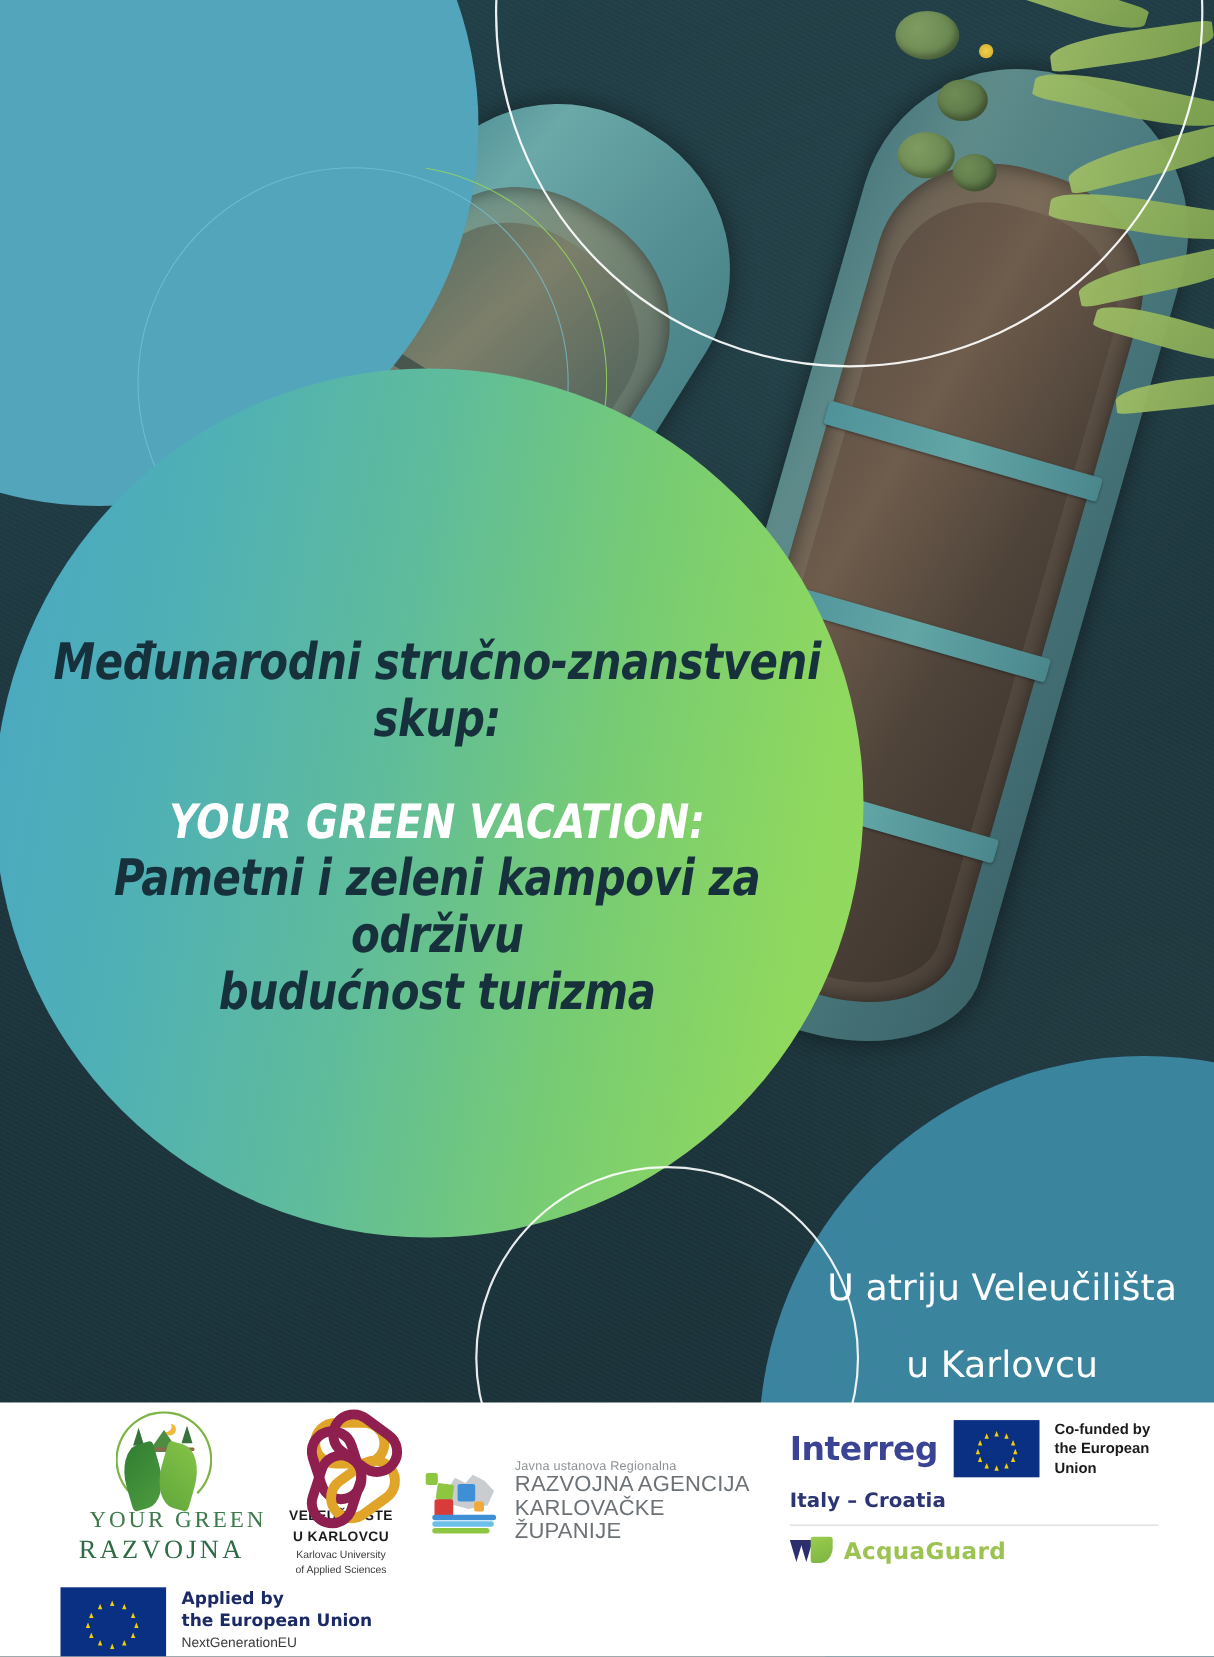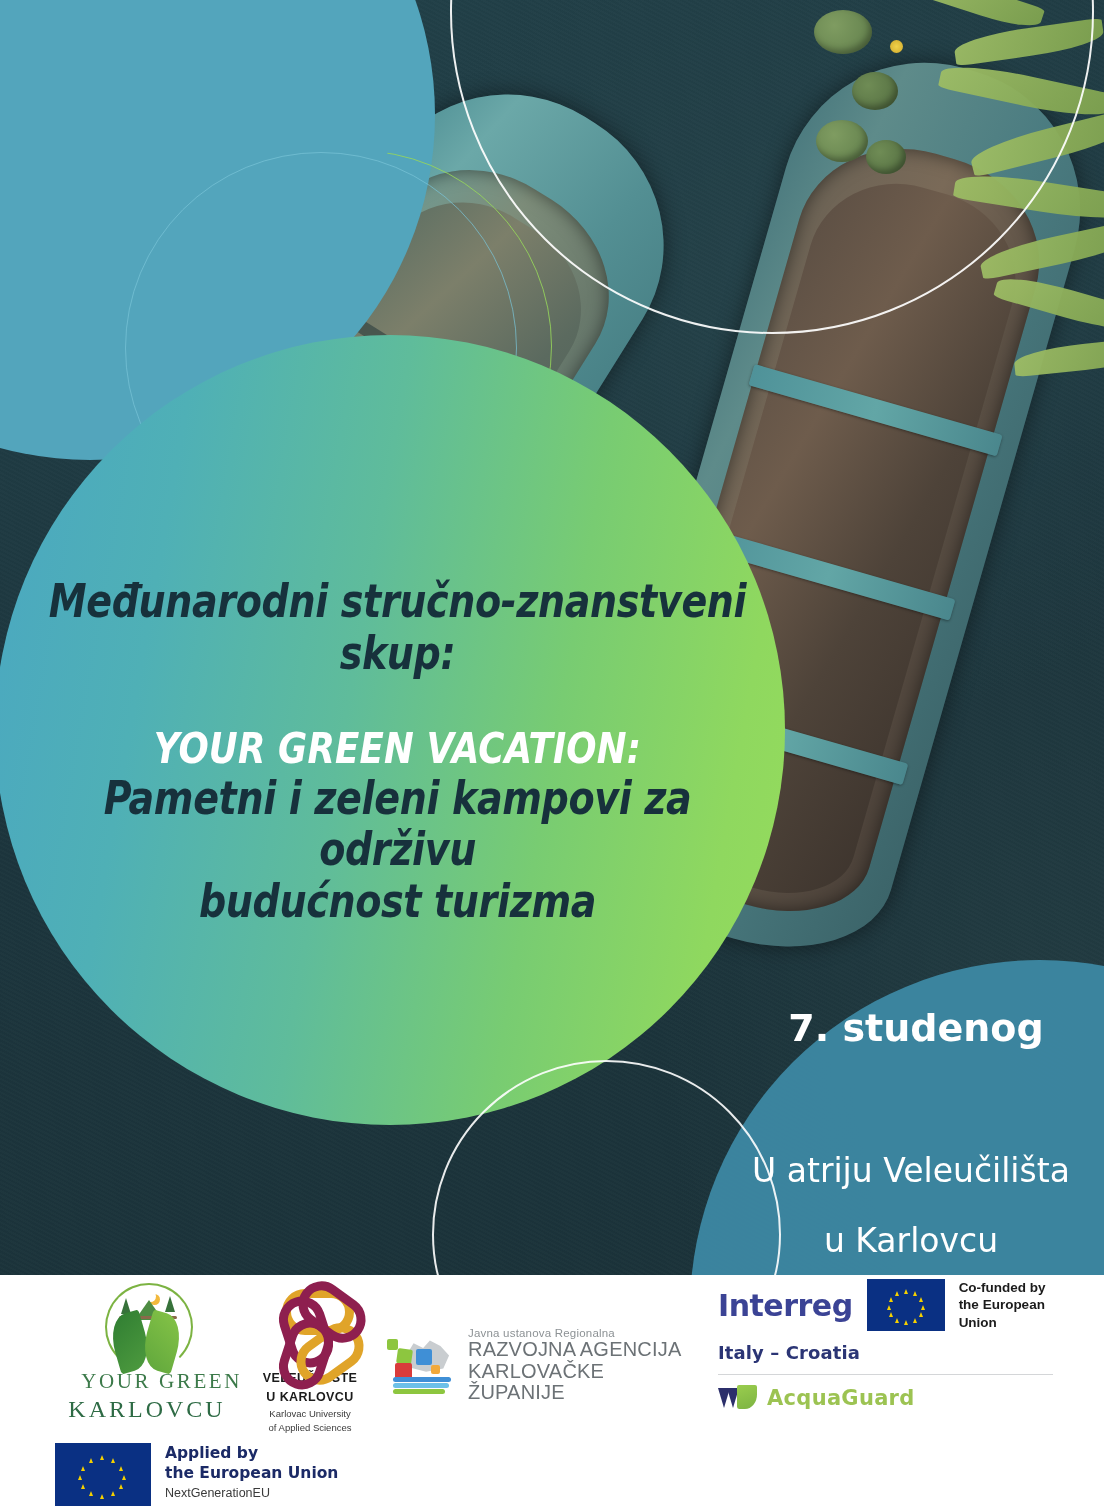--- a/index.html
+++ b/index.html
@@ -165,21 +165,21 @@
   .ra-mark{position:relative;width:74px;height:60px;flex:0 0 74px;}
   .ra-blob{position:absolute;left:18px;top:4px;width:48px;height:34px;background:#c9cdd0;
     clip-path:polygon(10% 40%,22% 12%,42% 26%,56% 4%,78% 20%,96% 48%,84% 86%,48% 96%,16% 84%);}
   .ra-sq{position:absolute;border-radius:2px;}
   .ra-wave{position:absolute;left:8px;height:5px;border-radius:4px;}
   .ra-txt{line-height:1.07;}
   .ra-small{font-family:"Liberation Sans",sans-serif;color:#8d9295;font-size:11.5px;letter-spacing:.2px;}
   .ra-big{font-family:"Liberation Sans",sans-serif;color:#6c7276;font-size:20px;letter-spacing:.2px;}
 
   
-  #interregBlock{position:absolute;left:718px;top:4px;width:350px;}
+  #interregBlock{position:absolute;left:718px;top:16px;width:350px;}
   .ir-row{display:flex;align-items:center;gap:14px;}
   .ir-word{font-family:"DejaVu Sans",sans-serif;font-weight:700;color:#3b4395;font-size:30px;letter-spacing:-.5px;}
   .euflag{width:78px;height:52px;background:#0a3083;position:relative;flex:0 0 78px;}
   .euflag .star{position:absolute;width:0;height:0;
     border-left:2.6px solid transparent;border-right:2.6px solid transparent;border-bottom:5px solid #f5d000;}
   .ir-cofund{font-family:"Liberation Sans",sans-serif;font-weight:700;color:#1b1b1b;font-size:13.5px;line-height:1.28;}
   .ir-country{font-family:"DejaVu Sans",sans-serif;font-weight:700;color:#2b3575;font-size:18px;margin-top:11px;letter-spacing:.1px;}
   .ir-rule{height:1px;background:#d4d6d8;margin:11px 0 10px;width:335px;}
   .ag-row{display:flex;align-items:center;gap:9px;}
   .ag-mark{position:relative;width:40px;height:26px;flex:0 0 40px;}
@@ -253,21 +253,20 @@
     <span class="hl-line">Međunarodni stručno-znanstveni</span>
     <span class="hl-line">skup:</span>
     <span class="gap"></span>
     <span class="hl-white">YOUR GREEN VACATION:</span>
     <span class="hl-line">Pametni i zeleni kampovi za</span>
     <span class="hl-line">održivu</span>
     <span class="hl-line">budućnost turizma</span>
   </div>
 
   <div id="dateBlock">
-    <span style="display:block">7. studenog</span>
   </div>
   <div id="venueBlock">
     <span>U atriju Veleučilišta</span>
     <span>u Karlovcu</span>
   </div>
 
   <div class="footer">
 
     <div id="ygvLogo">
       <div class="ygv-mark">
@@ -276,21 +275,21 @@
           <div class="ygv-moon"></div>
           <div class="ygv-tree" style="left:2px;top:7px;"></div>
           <div class="ygv-tree" style="left:46px;top:5px;"></div>
           <div class="ygv-tent"></div>
           <div class="ygv-ground"></div>
         </div>
         <div class="ygv-leafL"></div>
         <div class="ygv-leafR"></div>
       </div>
       <div class="ygv-t1">YOUR GREEN</div>
-      <div class="ygv-t2">KARLOVCU</div>
+      <div class="ygv-t2">RAZVOJNA</div>
     </div>
 
     <div id="raLogo">
       <div class="ra-mark">
         <div class="ra-blob"></div>
         <div class="ra-sq" style="left:2px;top:4px;width:11px;height:11px;background:#8dc63f;"></div>
         <div class="ra-sq" style="left:12px;top:14px;width:15px;height:15px;background:#8dc63f;transform:rotate(8deg);"></div>
         <div class="ra-sq" style="left:10px;top:28px;width:17px;height:17px;background:#d93b3b;"></div>
         <div class="ra-sq" style="left:31px;top:14px;width:16px;height:16px;background:#3f8fd6;"></div>
         <div class="ra-sq" style="left:46px;top:30px;width:9px;height:9px;background:#f2a93b;"></div>

